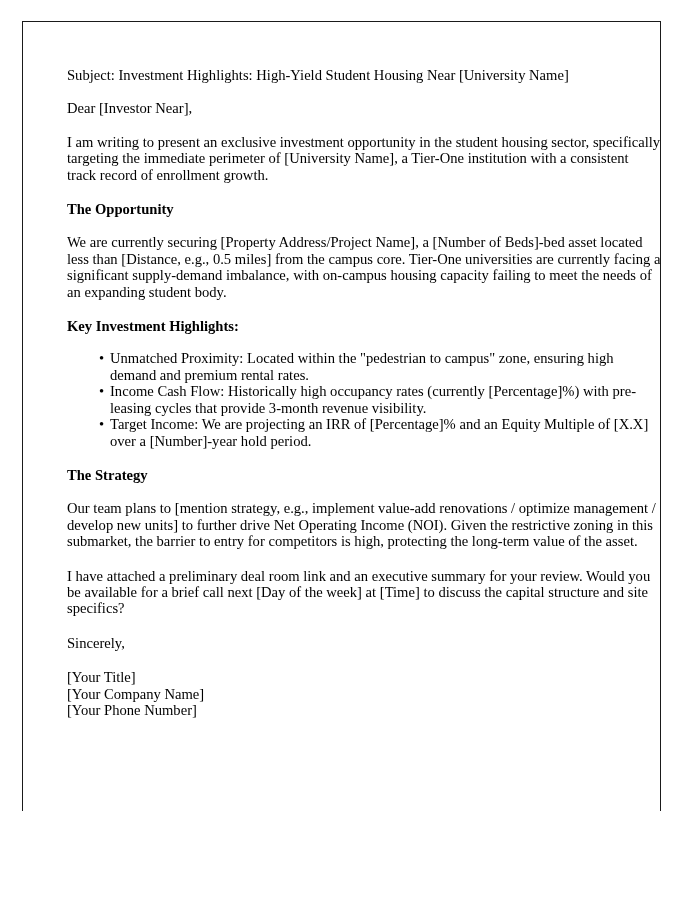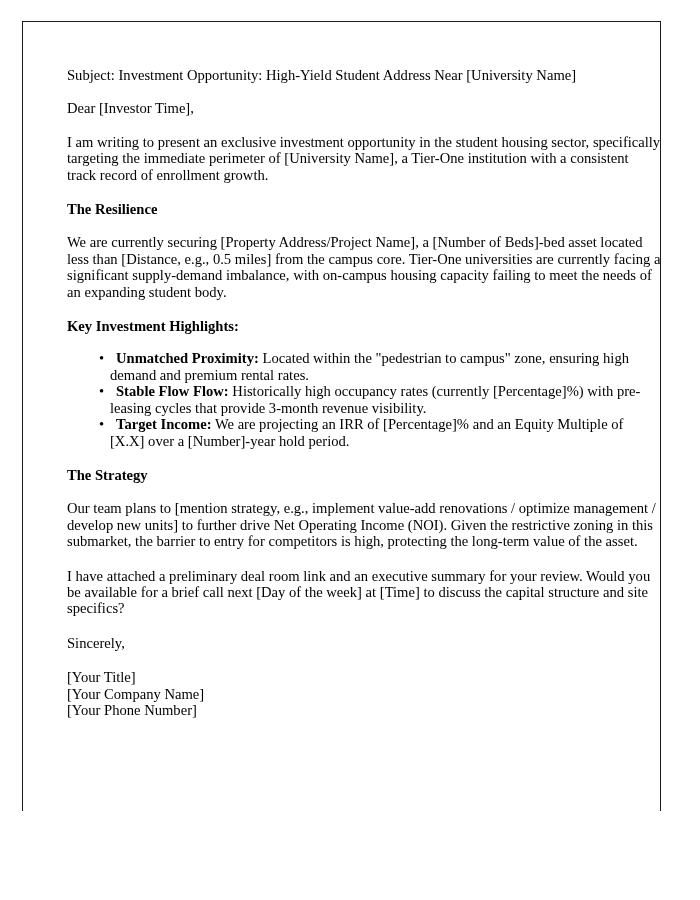--- a/index.html
+++ b/index.html
@@ -76,66 +76,65 @@
   ul.highlights li::before {
     content: "\2022";
     position: absolute;
     left: 0;
     top: 0;
     font-size: 14.6px;
     line-height: 16.4px;
   }
 
   .lead {
-    font-weight: bold;
-    margin-left: 6px;
+    font-weight: normal;
   }
 
   .sig-line {
     margin: 0;
     padding: 0;
     line-height: 16.4px;
   }
 </style>
 </head>
 <body>
 
 <div id="page-frame">
   <div id="letter">
 
-    <p class="para subject">Subject: Investment Opportunity: High-Yield Student Address Near [University Name]</p>
+    <p class="para subject">Subject: Investment Highlights: High-Yield Student Housing Near [University Name]</p>
 
     <div class="gap-md"></div>
 
-    <p class="para">Dear [Investor Time],</p>
+    <p class="para">Dear [Investor Near],</p>
 
     <div class="gap-md"></div>
 
     <p class="para">I am writing to present an exclusive investment opportunity in the student housing sector, specifically targeting the immediate perimeter of [University Name], a Tier-One institution with a consistent track record of enrollment growth.</p>
 
     <div class="gap-lg"></div>
 
-    <h2 class="heading">The Resilience</h2>
+    <h2 class="heading">The Opportunity</h2>
 
     <div class="gap-md"></div>
 
     <p class="para">We are currently securing [Property Address/Project Name], a [Number of Beds]-bed asset located less than [Distance, e.g., 0.5 miles] from the campus core. Tier-One universities are currently facing a significant supply-demand imbalance, with on-campus housing capacity failing to meet the needs of an expanding student body.</p>
 
     <div class="gap-lg"></div>
 
     <h2 class="heading">Key Investment Highlights:</h2>
 
     <div class="gap-sm"></div>
 
     <ul class="highlights">
       <li>
         <span class="lead">Unmatched Proximity:</span><span> Located within the "pedestrian to campus" zone, ensuring high demand and premium rental rates.</span>
       </li>
       <li>
-        <span class="lead">Stable Flow Flow:</span><span> Historically high occupancy rates (currently [Percentage]%) with pre-leasing cycles that provide 3-month revenue visibility.</span>
+        <span class="lead">Income Cash Flow:</span><span> Historically high occupancy rates (currently [Percentage]%) with pre-leasing cycles that provide 3-month revenue visibility.</span>
       </li>
       <li>
         <span class="lead">Target Income:</span><span> We are projecting an IRR of [Percentage]% and an Equity Multiple of [X.X] over a [Number]-year hold period.</span>
       </li>
     </ul>
 
     <div class="gap-lg"></div>
 
     <h2 class="heading">The Strategy</h2>
 

